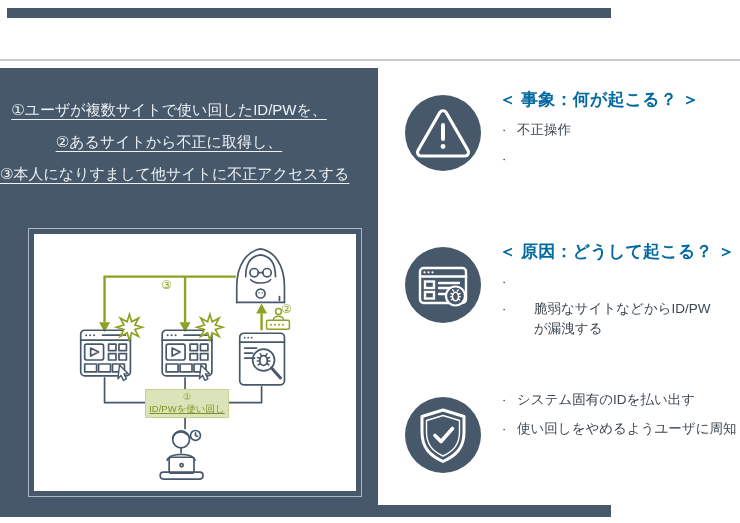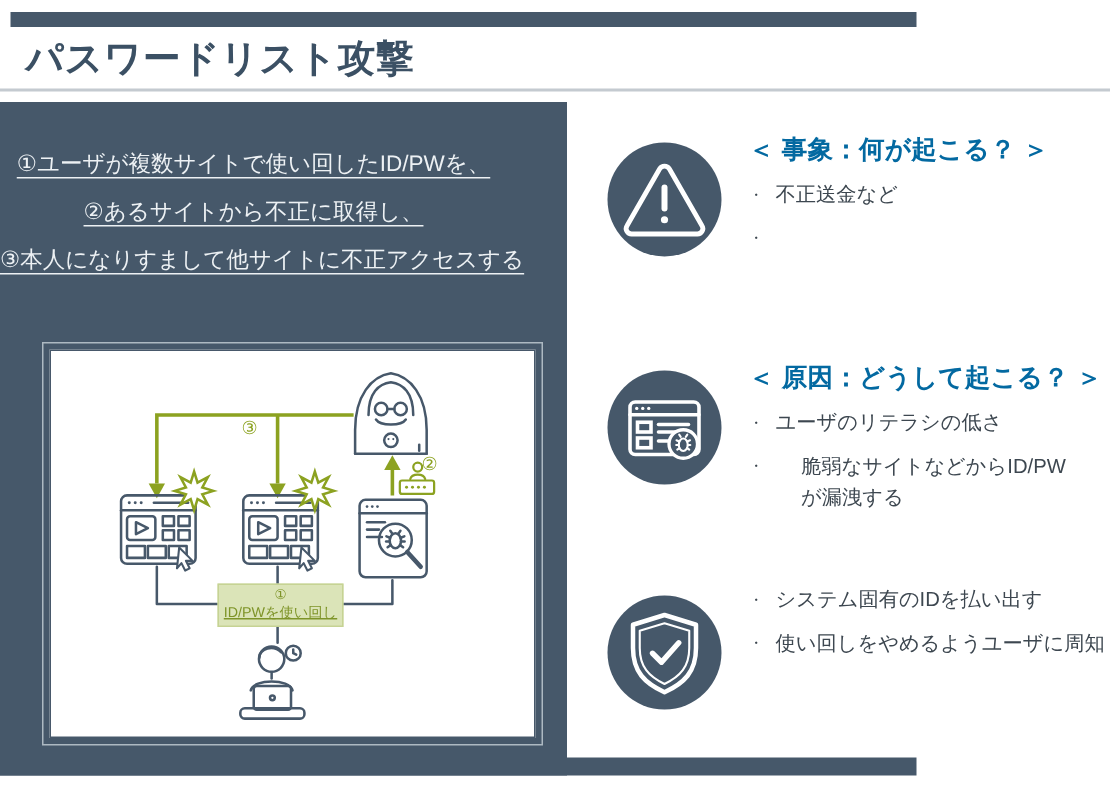--- a/index.html
+++ b/index.html
@@ -39,21 +39,20 @@
 
   .stroke-slate{stroke:#47586A;fill:none;stroke-width:1.7;stroke-linecap:round;stroke-linejoin:round;}
   .fill-slate{fill:#47586A;stroke:none;}
 </style>
 </head>
 <body>
 
 <div id="slide">
 
   <div class="top-bar"></div>
-  <div class="page-title">パスワードリスト攻撃</div>
   <div class="title-rule"></div>
 
   <div class="left-panel"></div>
   <div class="bottom-bar"></div>
 
   <div class="steps">
     <p class="step-line">①ユーザが複数サイトで使い回したID/PWを、</p>
     <p class="step-line">②あるサイトから不正に取得し、</p>
     <p class="step-line">③本人になりすまして他サイトに不正アクセスする</p>
   </div>
@@ -195,21 +194,21 @@
       <svg viewBox="0 0 76 76" width="76" height="76">
         <path d="M34.8 17.5 a3.8 3.8 0 0 1 6.4 0 L63 55.5 a3.6 3.6 0 0 1 -3.2 5.5 H16.2 a3.6 3.6 0 0 1 -3.2 -5.5 Z" stroke="#fff" stroke-width="3.2" fill="none" stroke-linejoin="round"></path>
         <line x1="38" y1="30" x2="38" y2="44" stroke="#fff" stroke-width="4" stroke-linecap="round"></line>
         <circle cx="38" cy="51.5" r="2.4" fill="#fff"></circle>
       </svg>
     </div>
     <div class="sec-content">
       <h2 class="sec-heading">＜ 事象：何が起こる？ ＞</h2>
       <div class="bullet">
         <span class="dot">・</span>
-        <span>不正送金など</span>
+        <span>不正操作</span>
       </div>
       <div class="bullet">
         <span class="dot">・</span>
       </div>
     </div>
   </div>
 
   <div class="section" id="section-2">
     <div class="circle">
       <svg viewBox="0 0 76 76" width="76" height="76">
@@ -236,21 +235,20 @@
             <line x1="54.5" y1="52.8" x2="53" y2="51.7"></line>
           <line x1="48.8" y1="44.2" x2="47.8" y2="42.8"></line>
             <line x1="52.2" y1="44.2" x2="53.2" y2="42.8"></line>
         </g>
       </svg>
     </div>
     <div class="sec-content">
       <h2 class="sec-heading">＜ 原因：どうして起こる？ ＞</h2>
       <div class="bullet">
         <span class="dot">・</span>
-        <span>ユーザのリテラシの低さ</span>
       </div>
       <div class="bullet">
         <span class="dot">・</span>
         <span class="narrow">脆弱なサイトなどからID/PWが漏洩する</span>
       </div>
     </div>
   </div>
 
   <div class="section" id="section-3">
     <div class="circle">

